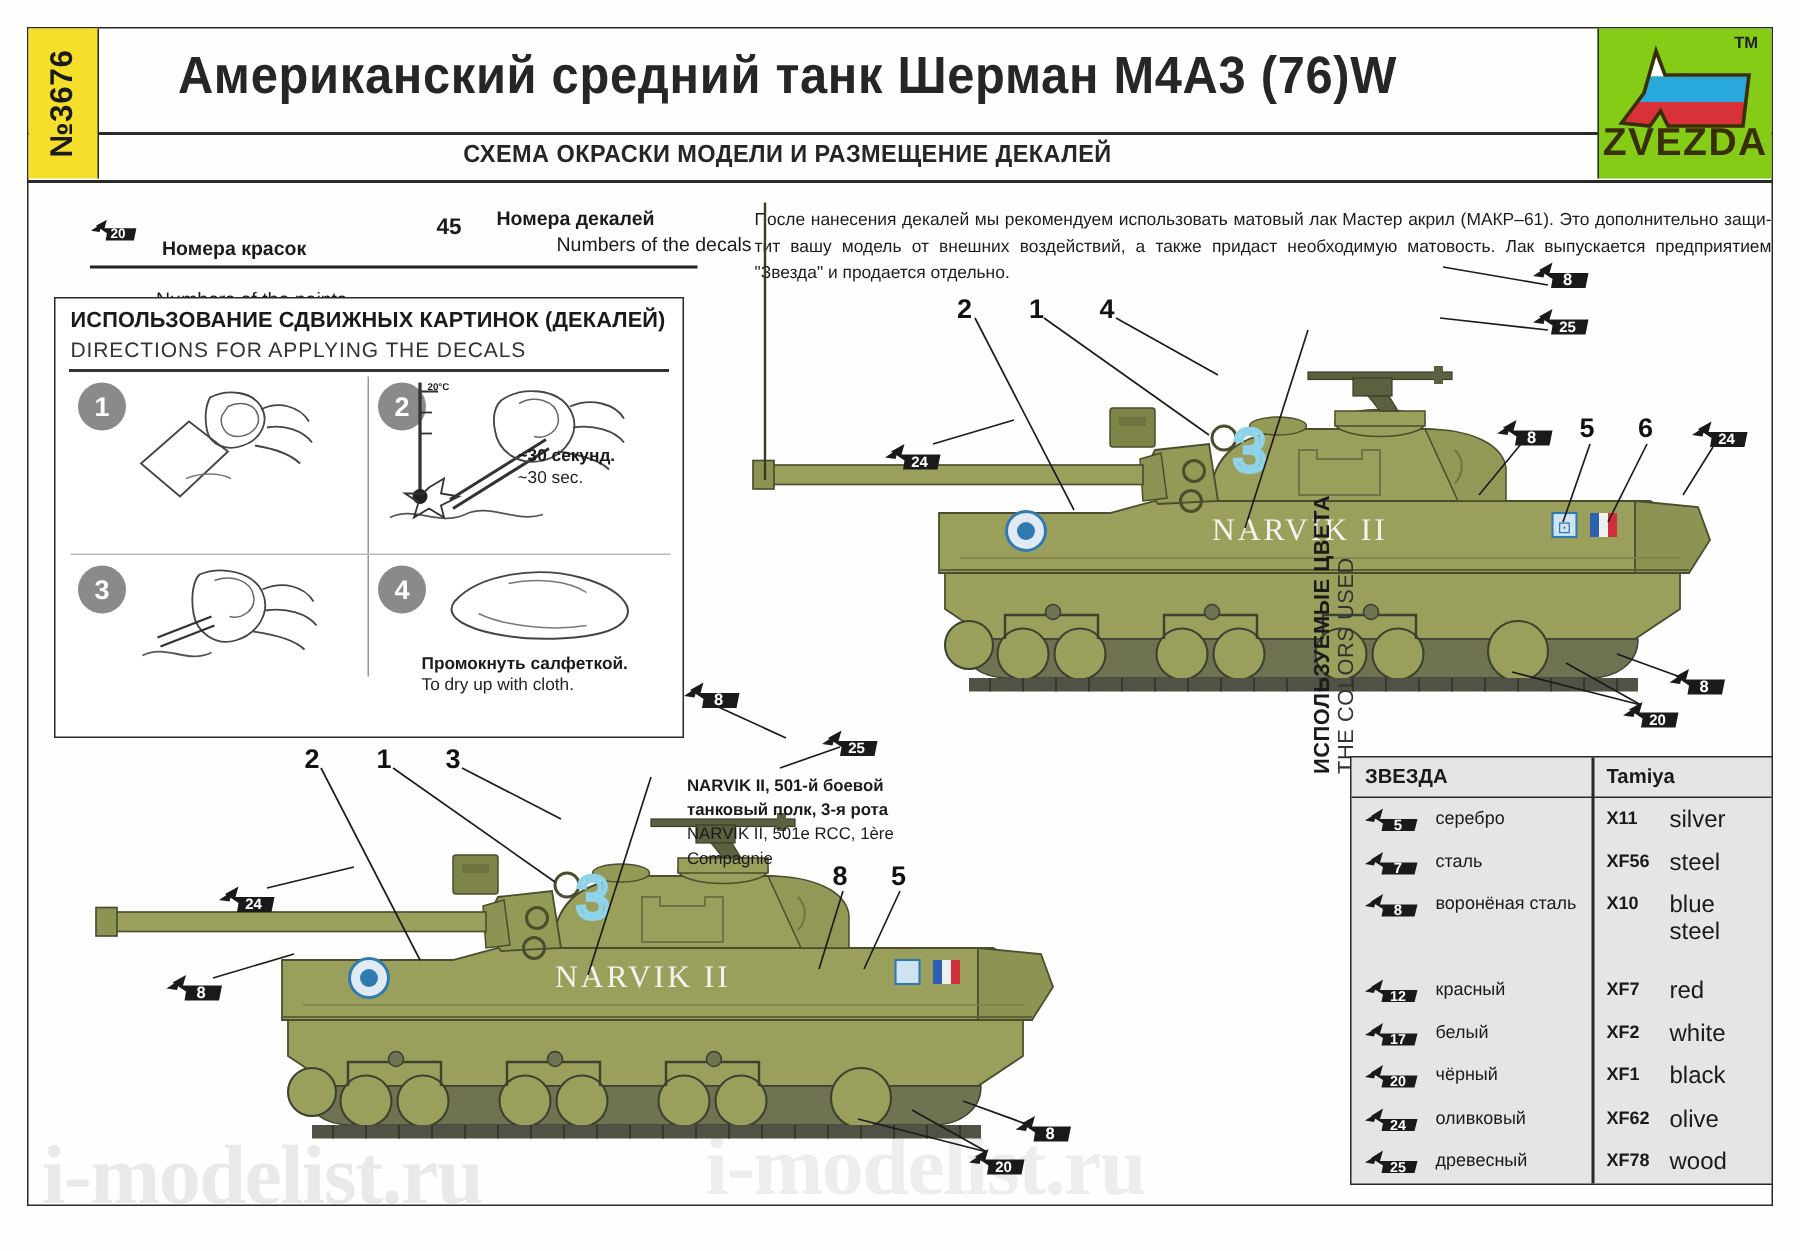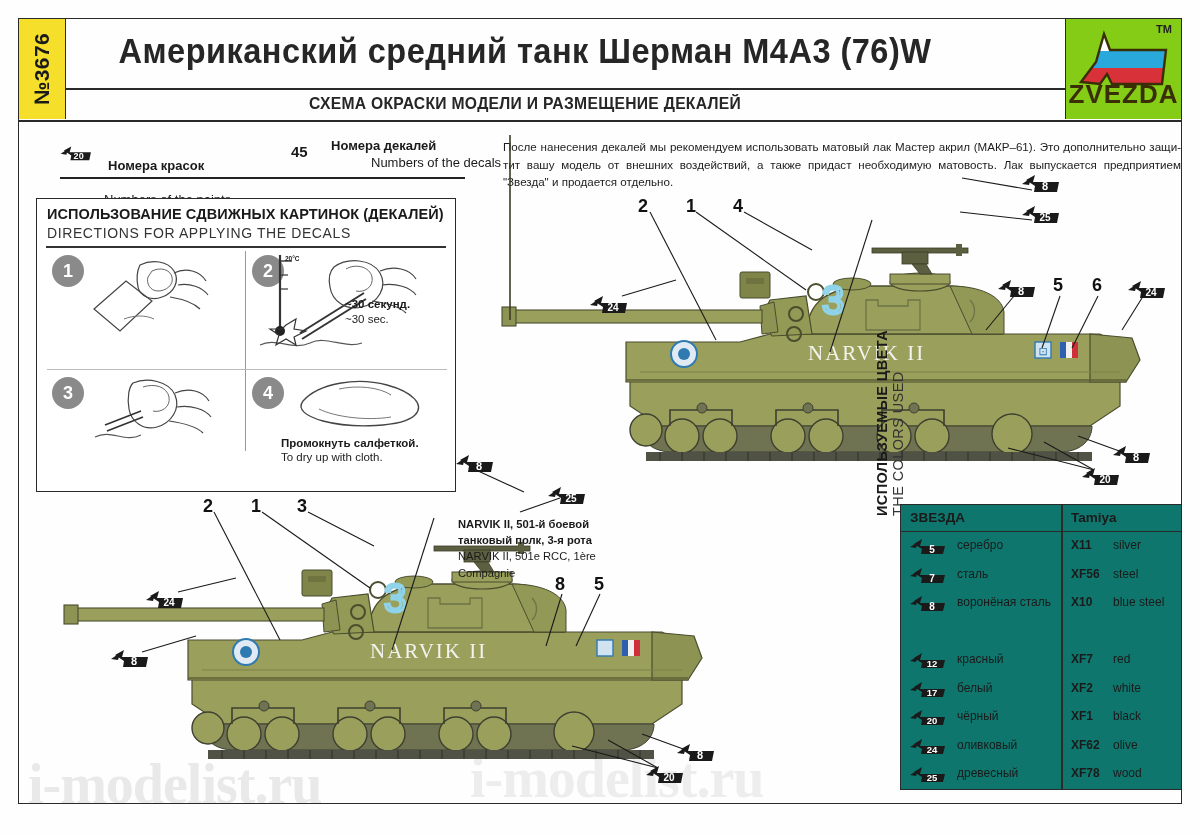--- a/index.html
+++ b/index.html
@@ -85,34 +85,34 @@
   .cnum{position:absolute;font-size:18px;font-weight:bold;color:#111;}
   
   .pstar{position:absolute;width:40px;height:22px;}
   
   .narvik-cap{position:absolute;left:458px;top:516px;width:190px;font-size:11.2px;line-height:1.45;}
   .narvik-cap .b{font-weight:bold;}
   
   .ct-wrap{position:absolute;left:900px;top:504px;width:282px;height:286px;}
   .ct-table{
     position:absolute;left:0;top:0;width:282px;height:286px;
-    border:1.5px solid #2a2a2a;box-sizing:border-box;background:#0f766e;
+    border:1.5px solid #2a2a2a;box-sizing:border-box;background:#e5e5e5;
   }
   .ct-head{
     position:absolute;left:0;top:0;width:100%;height:27px;
     border-bottom:1.5px solid #2a2a2a;box-sizing:border-box;
   }
   .ct-vline{position:absolute;left:160px;top:0;width:1.5px;height:284px;background:#2a2a2a;}
   .ct-h1{position:absolute;left:9px;top:5px;font-size:13.5px;font-weight:bold;}
   .ct-h2{position:absolute;left:170px;top:5px;font-size:13.5px;font-weight:bold;}
   .ct-row{position:absolute;left:0;width:100%;height:28.5px;}
   .ct-star{position:absolute;left:9px;top:5px;width:38px;height:19px;}
   .ct-ru{position:absolute;left:56px;top:6px;font-size:12px;white-space:nowrap;}
   .ct-code{position:absolute;left:170px;top:6px;font-size:12px;font-weight:bold;}
-  .ct-en{position:absolute;left:212px;top:6px;font-size:12px;}
+  .ct-en{position:absolute;left:212px;top:6px;font-size:16px;}
   .ct-vert{
     position:absolute;left:-26px;top:12px;width:258px;
     transform:rotate(-90deg);transform-origin:left top;
   }
   .ct-vert .v1{font-size:14.5px;font-weight:bold;letter-spacing:.4px;display:block;}
   .ct-vert .v2{font-size:14.5px;letter-spacing:.4px;display:block;color:#333;}
   
   .watermark{
     position:absolute;left:28px;top:752px;font-size:56px;font-weight:bold;
     color:#e9e9e9;letter-spacing:-1px;white-space:nowrap;

